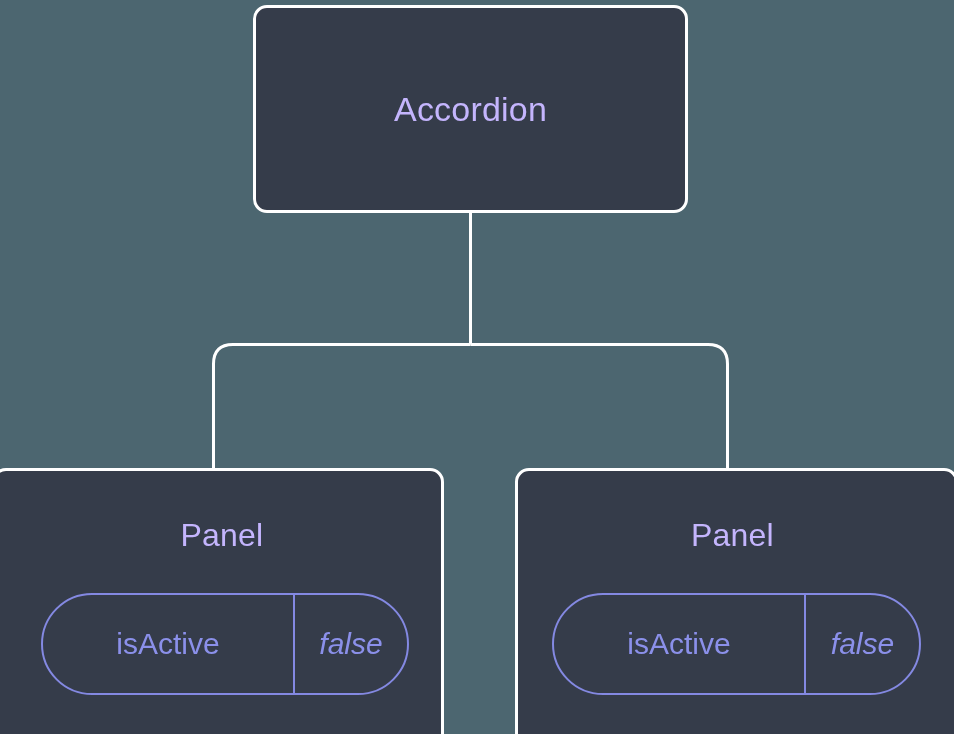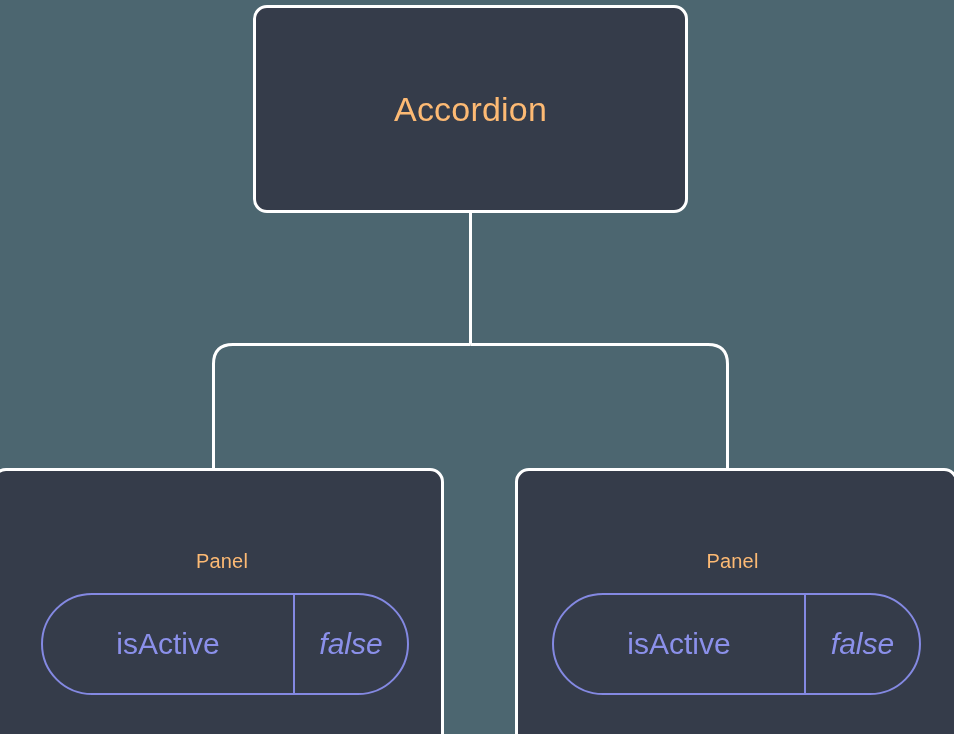--- a/index.html
+++ b/index.html
@@ -41,37 +41,36 @@
 
   .node-root {
     left: 253px;
     top: 5px;
     width: 435px;
     height: 208px;
     justify-content: center;
   }
 
   .node-title {
-    color: #fdba74;
+    color: #c4b5fd;
     font-size: 34px;
     font-weight: 400;
     letter-spacing: 0.2px;
     line-height: 1;
     white-space: nowrap;
   }
 
   .node-child {
     top: 468px;
     height: 280px;           
     padding-top: 48px;
     border-radius: 14px;
   }
   .node-child .node-title {
-    font-size: 20px;
-    margin-top: 32px;
+    font-size: 32px;
   }
 
   
   .node-child-left {
     left: -8px;
     width: 452px;
   }
   .node-child-left .node-title {
     
     margin-left: 8px;

